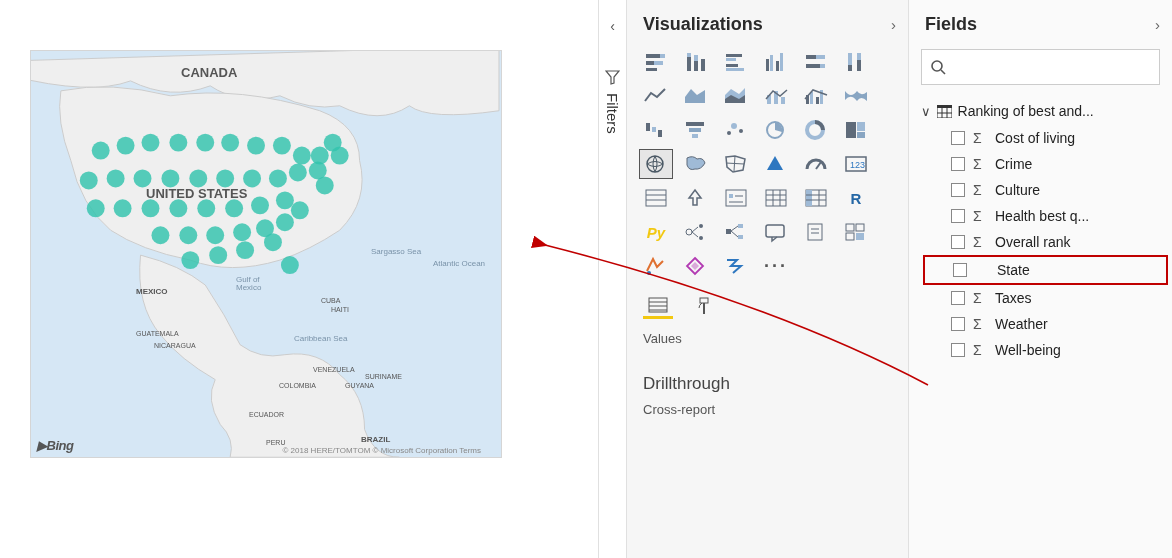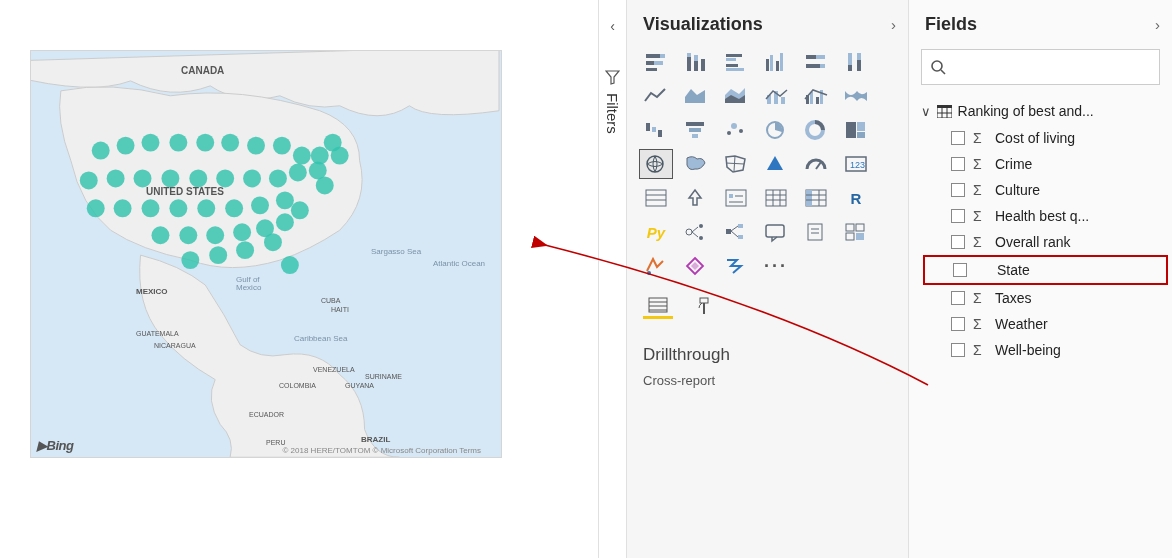--- a/index.html
+++ b/index.html
@@ -2,21 +2,21 @@
 <html><head>
   <meta charset="utf-8">
   <style>
     * { box-sizing: border-box; margin: 0; padding: 0; }
     body { font-family: "Segoe UI", Arial, sans-serif; font-size: 13px; color: #252525; background: #fff; width: 1172px; height: 558px; overflow: hidden; position: relative; }
     .layout { display: flex; height: 100%; }
     .canvas { flex: 1; padding: 50px 20px 20px 30px; position: relative; }
     .vis-title { position: absolute; top: 52px; left: 33px; font-size: 11px; color: #888; }
     .map { width: 472px; height: 408px; border: 1px solid #d5d5d5; background: #d6e7f5; position: relative; overflow: hidden; }
     .map svg { position: absolute; inset: 0; }
-    .map-label { position: absolute; font-size: 10px; color: #555; font-family: Arial, sans-serif; }
+    .map-label { position: absolute; font-size: 13px; color: #555; font-family: Arial, sans-serif; }
     .bing { position: absolute; bottom: 4px; left: 6px; font-size: 13px; font-weight: bold; color: #555; font-style: italic; letter-spacing: -0.5px; }
     .attrib { position: absolute; bottom: 2px; right: 20px; font-size: 8px; color: #888; }
     .collapse-bar { width: 28px; border-left: 1px solid #e0e0e0; display: flex; flex-direction: column; align-items: center; padding-top: 18px; }
     .collapse-bar .chev { font-size: 14px; color: #555; margin-bottom: 36px; cursor: pointer; }
     .collapse-bar .vlabel { writing-mode: vertical-rl; font-size: 15px; color: #333; }
     .pane { border-left: 1px solid #e0e0e0; display: flex; flex-direction: column; }
     .pane-viz { width: 282px; background: #f6f6f6; }
     .pane-fields { width: 264px; background: #fafafa; }
     .pane-header { display: flex; align-items: center; justify-content: space-between; padding: 14px 12px 8px 16px; }
     .pane-header h2 { font-size: 18px; font-weight: 700; color: #2a2a2a; }
@@ -433,20 +433,21 @@
       </div>
       <div class="tab-btn">
         <svg width="22" height="20">
             <rect x="7" y="2" width="8" height="5" fill="none" stroke="#555"></rect>
             <line x1="11" y1="7" x2="11" y2="18" stroke="#555" stroke-width="2"></line>
             <path d="M9 7 Q6 9 6 12" fill="none" stroke="#555"></path>
           </svg>
       </div>
     </div>
 
+    <div class="section-label">Values</div>
     <div class="drillthrough">Drillthrough</div>
     <div class="section-label" style="padding-top:4px;">Cross-report</div>
   </div>
 
   <div class="pane pane-fields">
     <div class="pane-header">
       <h2>Fields</h2>
       <span class="chev">›</span>
     </div>
     <div class="search-row">

